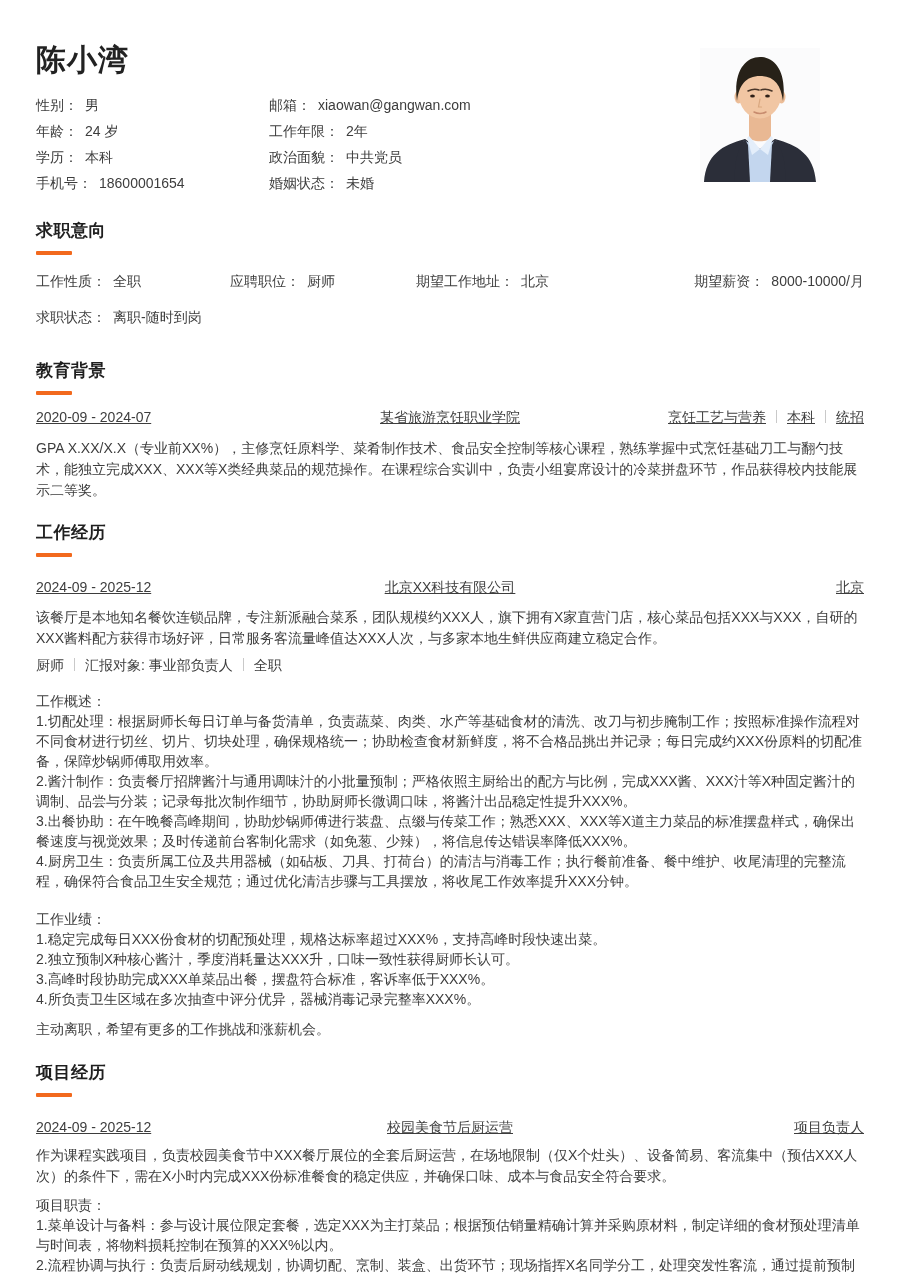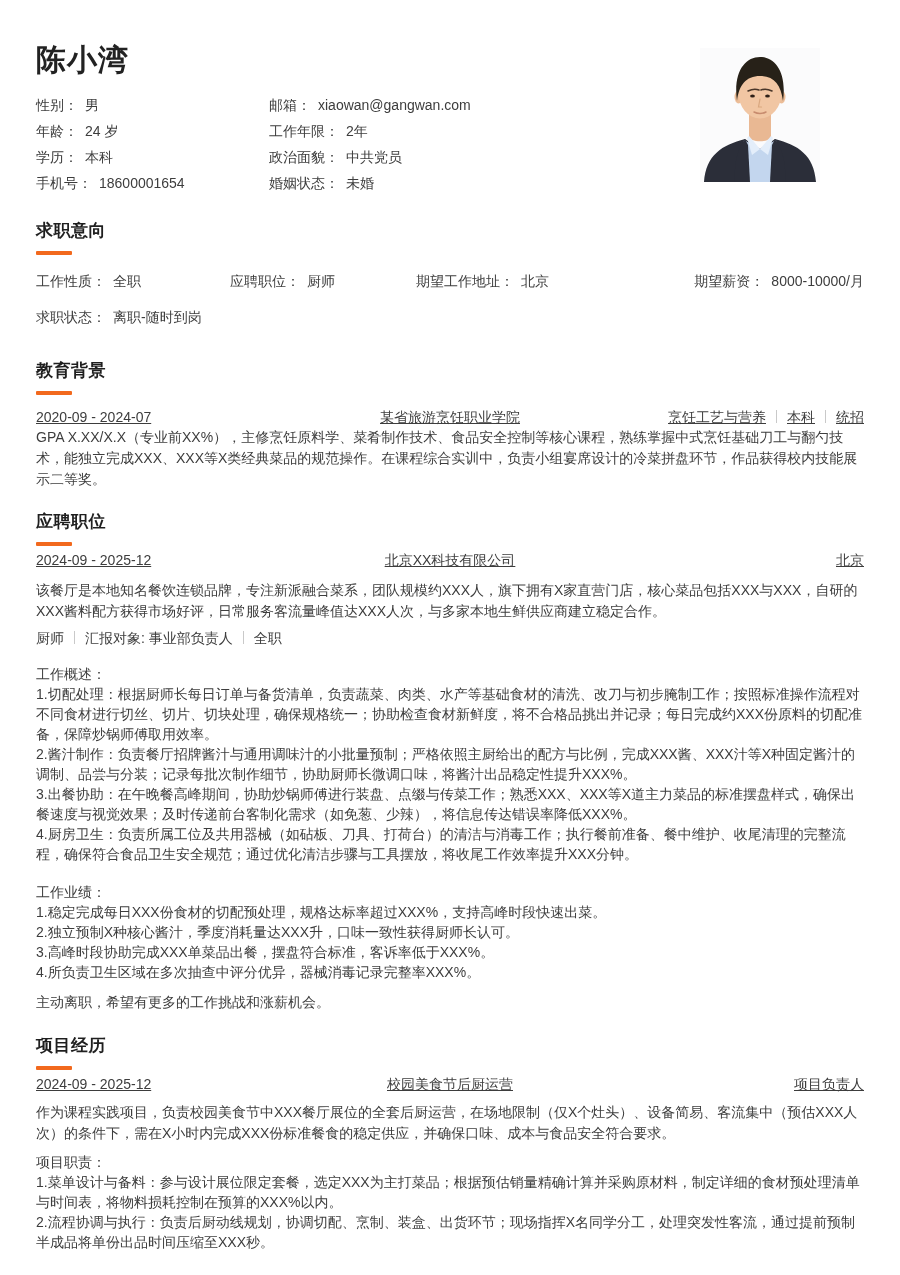--- a/index.html
+++ b/index.html
@@ -23,26 +23,26 @@
   .s2 { margin-top:33px; }
   .s3 { margin-top:20px; }
   .s4 { margin-top:22px; }
   .intent-row { display:flex; margin-top:17px; line-height:18px; white-space:nowrap; }
   .intent-row .c1 { width:194px; }
   .intent-row .c2 { width:186px; }
   .intent-row .c3 { flex:1; }
   .intent-row .c4 { margin-left:auto; text-align:right; }
   .intent-row2 { margin-top:18px; line-height:18px; }
   .row3 { display:flex; align-items:baseline; margin-top:12px; line-height:20px;text-decoration:underline; }
-  .row3.tight { margin-top:4px; }
+  .row3.tight { margin-top:20px; }
   .row3 .l { width:240px; }
   .row3 .c { flex:1; text-align:center; }
   .row3 .r { width:240px; text-align:right; }
   .vsep { display:inline-block; width:1px; height:13px; background:#c9c9c9; margin:0 10px; vertical-align:-1px; }
-  .desc { line-height:21px; }
+  .desc { margin-top:11px; line-height:21px; }
   .desc.m10 { margin-top:10px; }
   .desc.m8 { margin-top:8px; }
   .meta { margin-top:6px; line-height:20px; }
   .block { margin-top:16px; line-height:20px; }
   .block.gap { margin-top:18px; }
   .block.duties { margin-top:8px; }
   .note { margin-top:10px; line-height:20px; }
 </style>
 </head>
 <body>
@@ -132,21 +132,21 @@
       <span class="l">2020-09 - 2024-07</span>
       <span class="c">某省旅游烹饪职业学院</span>
       <span class="r">
         <span>烹饪工艺与营养</span><span class="vsep"></span><span>本科</span><span class="vsep"></span><span>统招</span>
       </span>
     </div>
     <p class="desc">GPA X.XX/X.X（专业前XX%），主修烹饪原料学、菜肴制作技术、食品安全控制等核心课程，熟练掌握中式烹饪基础刀工与翻勺技术，能独立完成XXX、XXX等X类经典菜品的规范操作。在课程综合实训中，负责小组宴席设计的冷菜拼盘环节，作品获得校内技能展示二等奖。</p>
   </section>
 
   <section class="s3">
-    <h2>应聘职位</h2>
+    <h2>工作经历</h2>
     <div class="accent-line"></div>
     <div class="row3 tight">
       <span class="l">2024-09 - 2025-12</span>
       <span class="c">北京XX科技有限公司</span>
       <span class="r">北京</span>
     </div>
     <p class="desc m10">该餐厅是本地知名餐饮连锁品牌，专注新派融合菜系，团队规模约XXX人，旗下拥有X家直营门店，核心菜品包括XXX与XXX，自研的XXX酱料配方获得市场好评，日常服务客流量峰值达XXX人次，与多家本地生鲜供应商建立稳定合作。</p>
     <div class="meta">
       <span>厨师</span><span class="vsep"></span><span>汇报对象: 事业部负责人</span><span class="vsep"></span><span>全职</span>
     </div>

